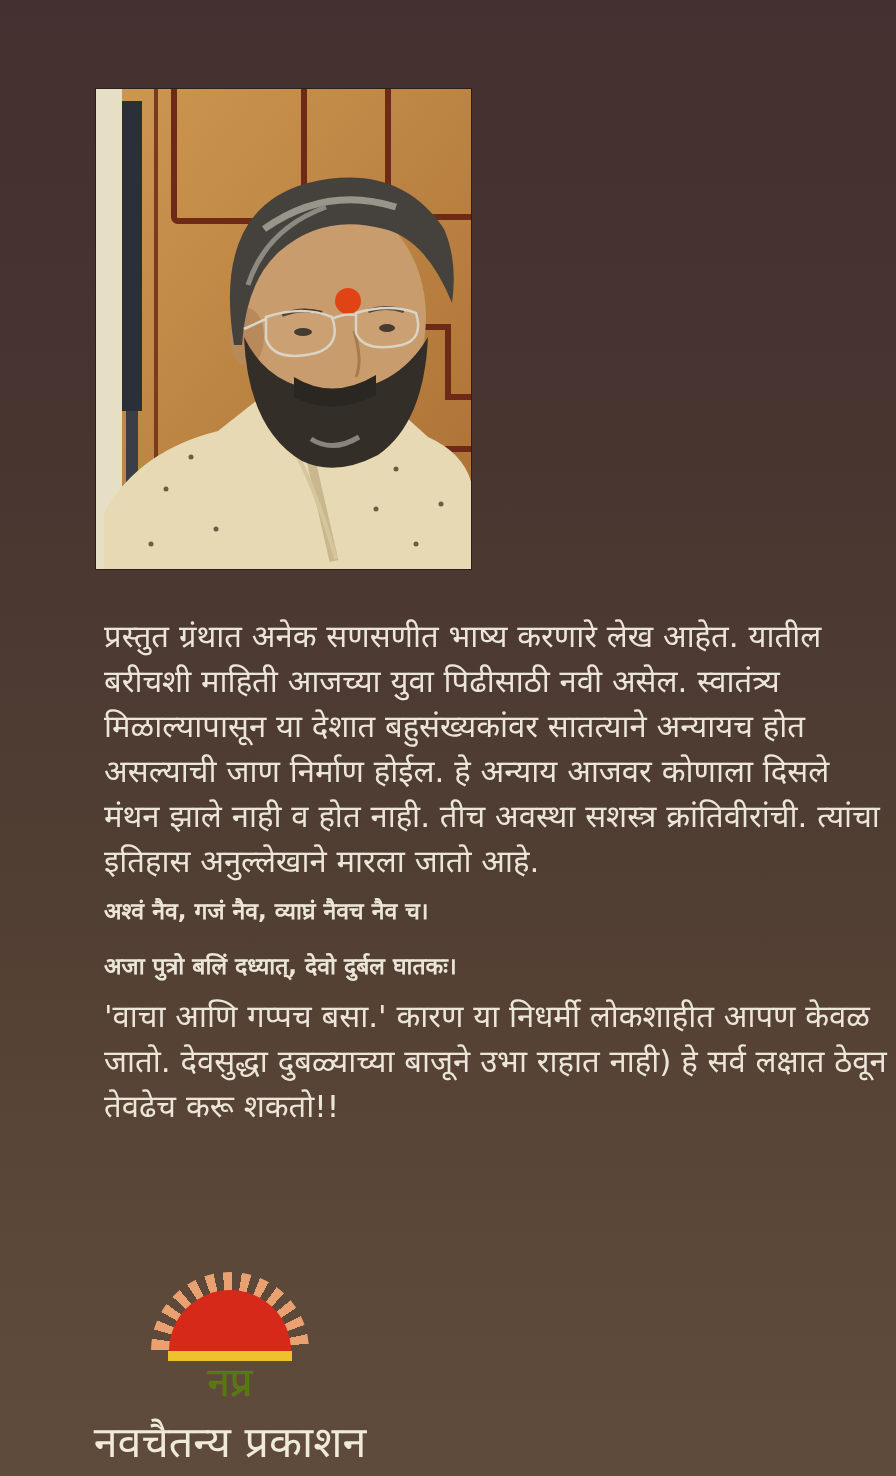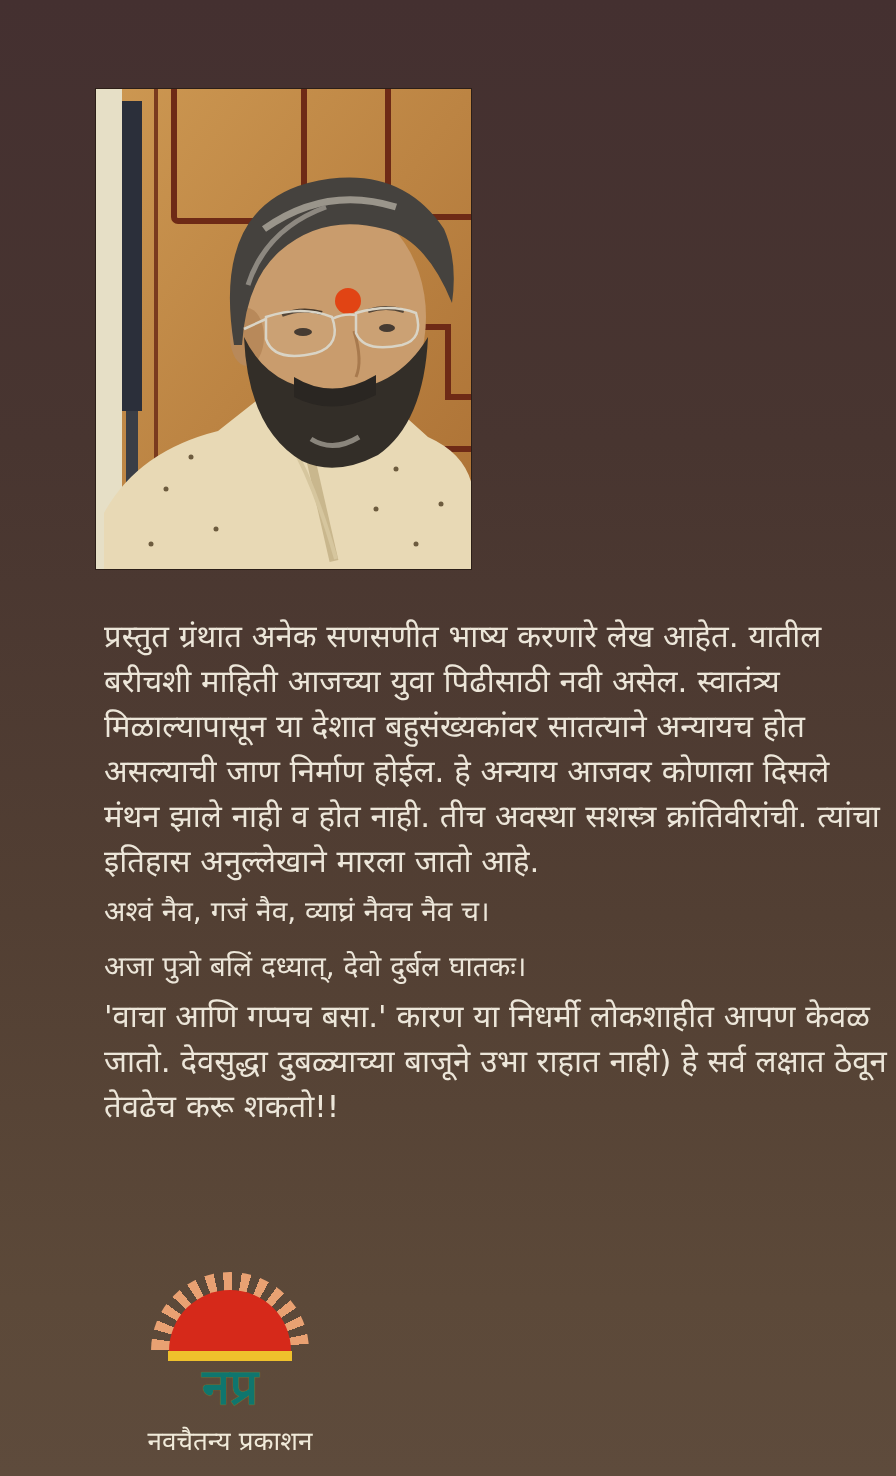--- a/index.html
+++ b/index.html
@@ -13,41 +13,41 @@
   .photo-frame {
     position:absolute; left:95px; top:88px; width:377px; height:482px;
     border:1px solid #2c1f18; background:#c08445; overflow:hidden;
   }
   .photo-frame svg { display:block; }
   .back-text {
     position:absolute; left:104px; top:614px; width:716px;
     color:#ece6d9; font-size:31px;
   }
   .line { line-height:45px; white-space:nowrap; }
-  .line.bold { font-weight:normal; font-size:28px; line-height:55px; }
+  .line.bold { font-weight:bold; font-size:23px; line-height:55px; }
   .publisher {
     position:absolute; left:100px; top:1272px; width:260px;
     display:flex; flex-direction:column; align-items:center;
   }
   .rays {
     width:158px; height:79px;
     border-radius:158px 158px 0 0;
     background:repeating-conic-gradient(from -88deg at 50% 100%,
       #e9a172 0deg 7deg, rgba(0,0,0,0) 7deg 13.8deg);
   }
   .sun {
     width:122px; height:61px; margin:-61px auto 0;
     border-radius:122px 122px 0 0; background:#d6291a;
   }
   .sun-bar { width:124px; height:10px; background:#efc12c; }
   .monogram {
-    color:#0f766e; font-weight:bold; font-size:50px; line-height:1.05;
+    color:#4d7c0f; font-weight:normal; font-size:40px; line-height:1.05;
     text-shadow:0 0 1px #b88a10;
   }
-  .publisher-name { color:#f0ead9; font-size:26px; margin-top:8px; white-space:nowrap; }
+  .publisher-name { color:#f0ead9; font-size:43px; margin-top:8px; white-space:nowrap; }
 </style>
 </head>
 <body>
 
 <div class="photo-frame">
   <svg width="377" height="482" viewBox="0 0 377 482">
     <defs>
       <linearGradient id="door" x1="0" y1="0" x2="1" y2="1">
         <stop offset="0" stop-color="#cd9852"></stop>
         <stop offset="1" stop-color="#ab7034"></stop>

